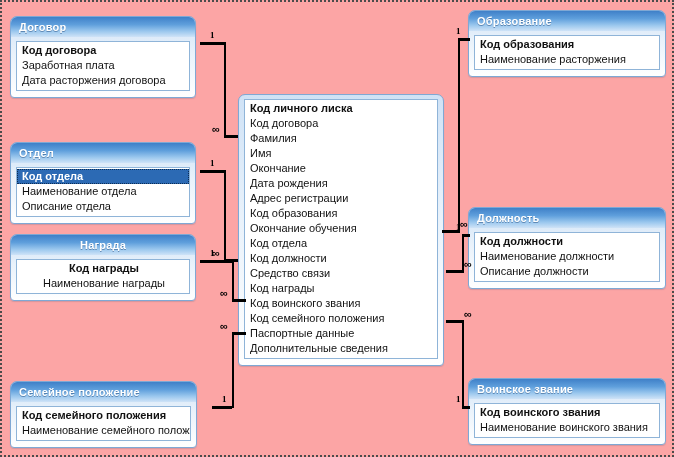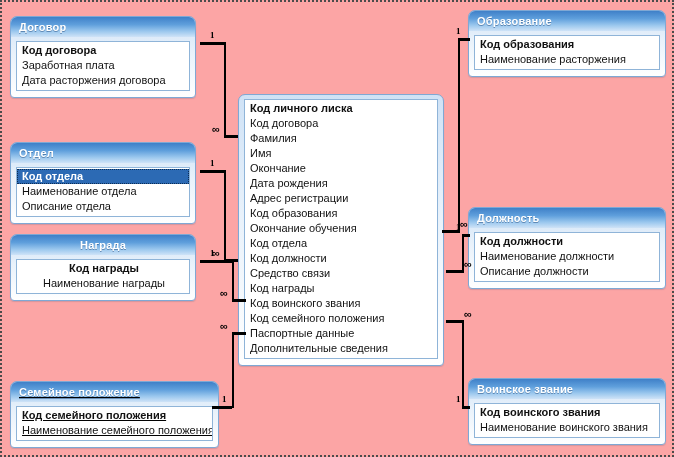--- a/index.html
+++ b/index.html
@@ -110,21 +110,21 @@
           <div class="fld">Описание отдела</div>
         </div>
       </div>
       <div class="tbl" style="left: 8px; top: 232px; width: 186px; text-align: center;">
         <div class="tbl-head">Награда</div>
         <div class="tbl-body">
           <div class="fld pk">Код награды</div>
           <div class="fld">Наименование награды</div>
         </div>
       </div>
-      <div class="tbl" style="left: 8px; top: 379px; width: 209px; text-decoration: underline;">
+      <div class="tbl" style="left: 8px; top: 379px; width: 187px;">
         <div class="tbl-head">Семейное положение</div>
         <div class="tbl-body">
           <div class="fld pk">Код семейного положения</div>
           <div class="fld">Наименование семейного положения</div>
         </div>
       </div>
       <div class="tbl" style="left: 236px; top: 92px; width: 206px;">
         <div class="tbl-body">
           <div class="fld pk">Код личного лиска</div>
           <div class="fld">Код договора</div>

